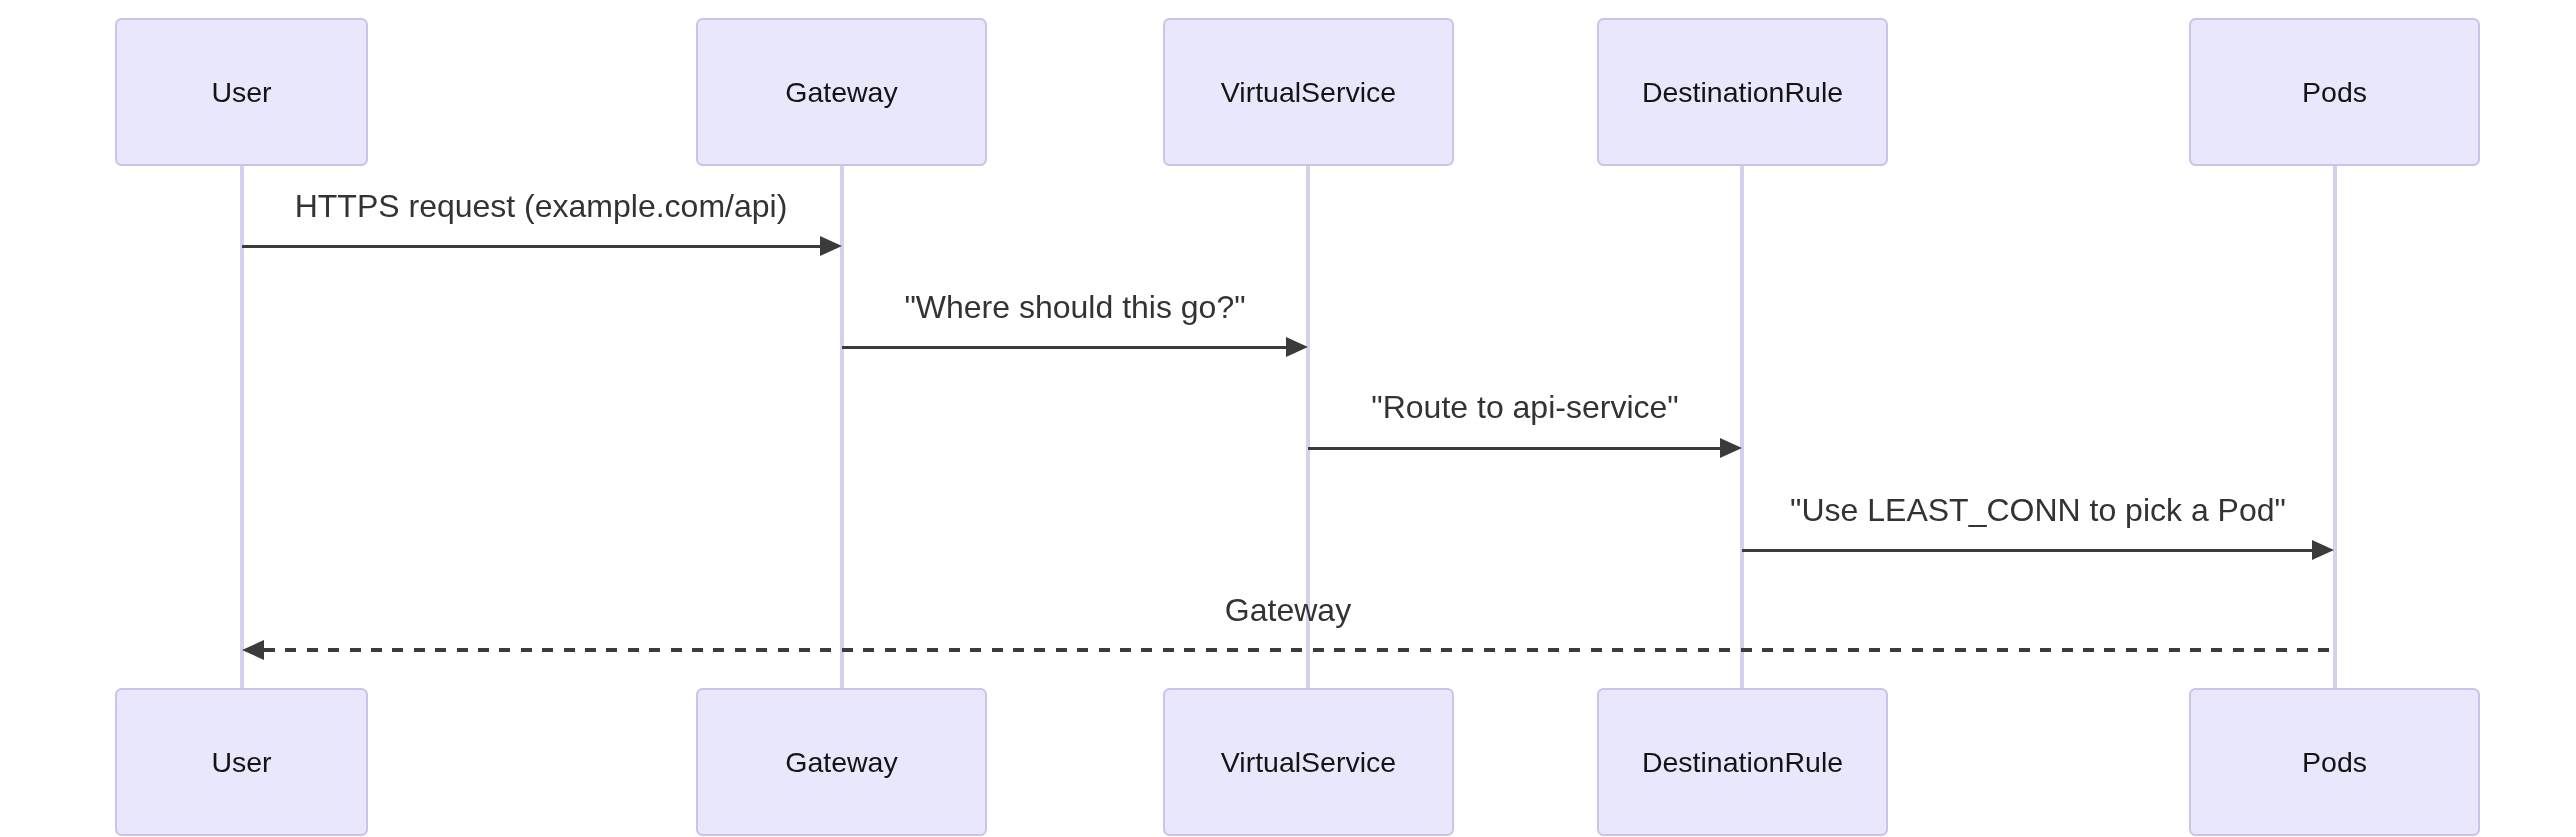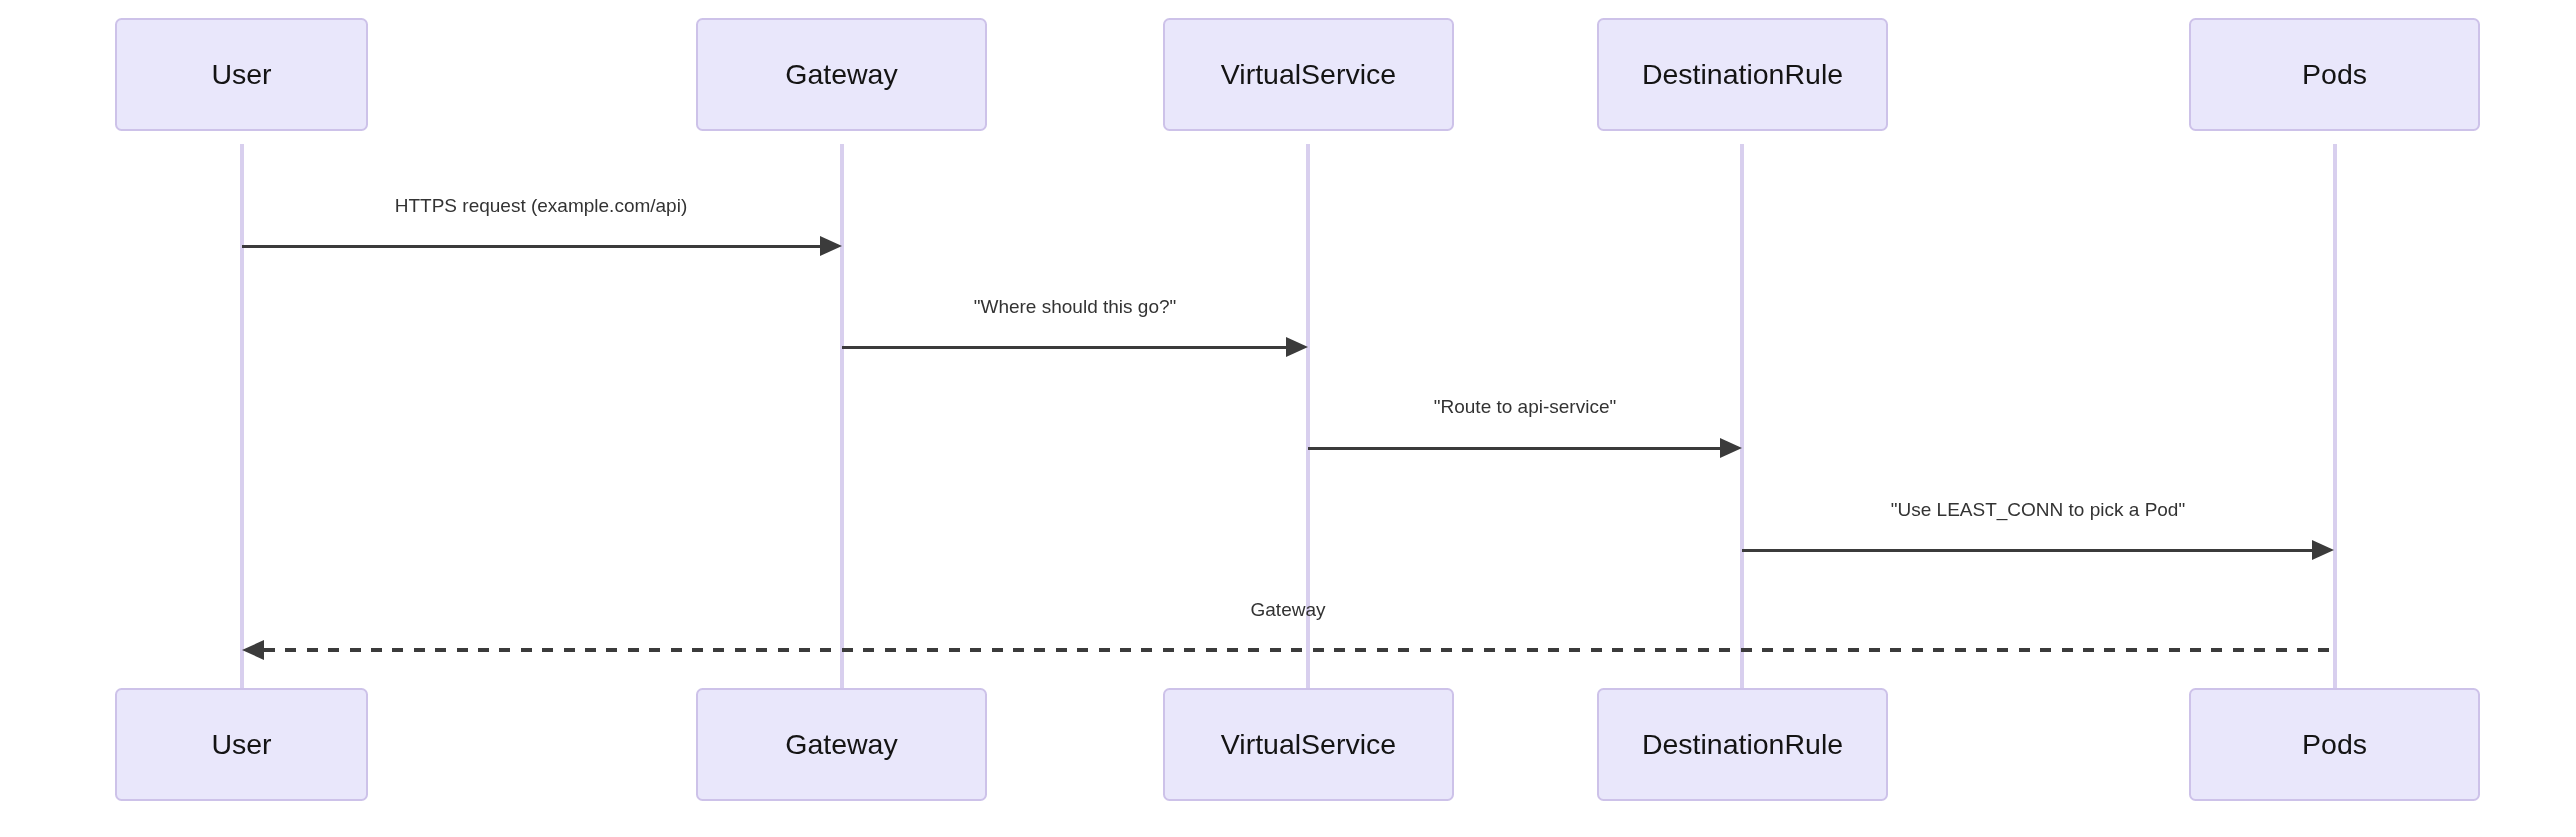--- a/index.html
+++ b/index.html
@@ -17,37 +17,37 @@
   }
   .lifeline {
     position: absolute;
     top: 144px;
     height: 546px;
     width: 3.9px;
     background: #d8cfee;
   }
   .actor {
     position: absolute;
-    height: 113px;
+    height: 148px;
     box-sizing: border-box;
     background: #e9e7fb;
     border: 2.6px solid #cdc2e9;
     border-radius: 6.5px;
     display: flex;
     align-items: center;
     justify-content: center;
     color: #141414;
     font-size: 28.5px;
   }
   .msg-label {
     position: absolute;
     transform: translateX(-50%);
     white-space: nowrap;
     color: #333333;
-    font-size: 19px;
+    font-size: 32px;
     line-height: 34px;
   }
   .msg-line {
     position: absolute;
     height: 3.2px;
     background: #3b3b3b;
   }
   .msg-line-dashed {
     position: absolute;
     height: 3.9px;

